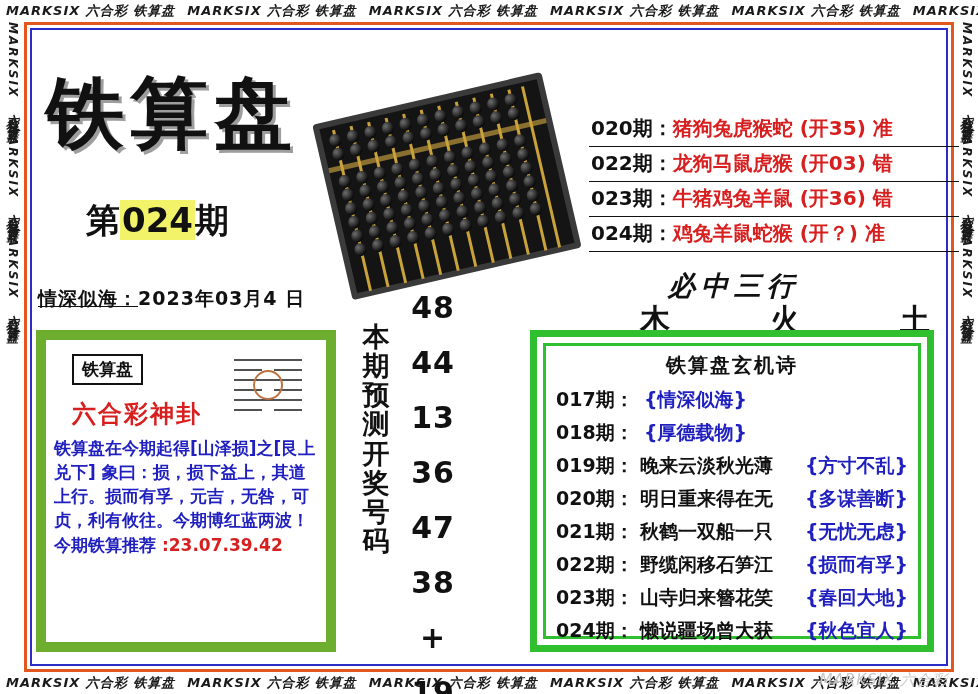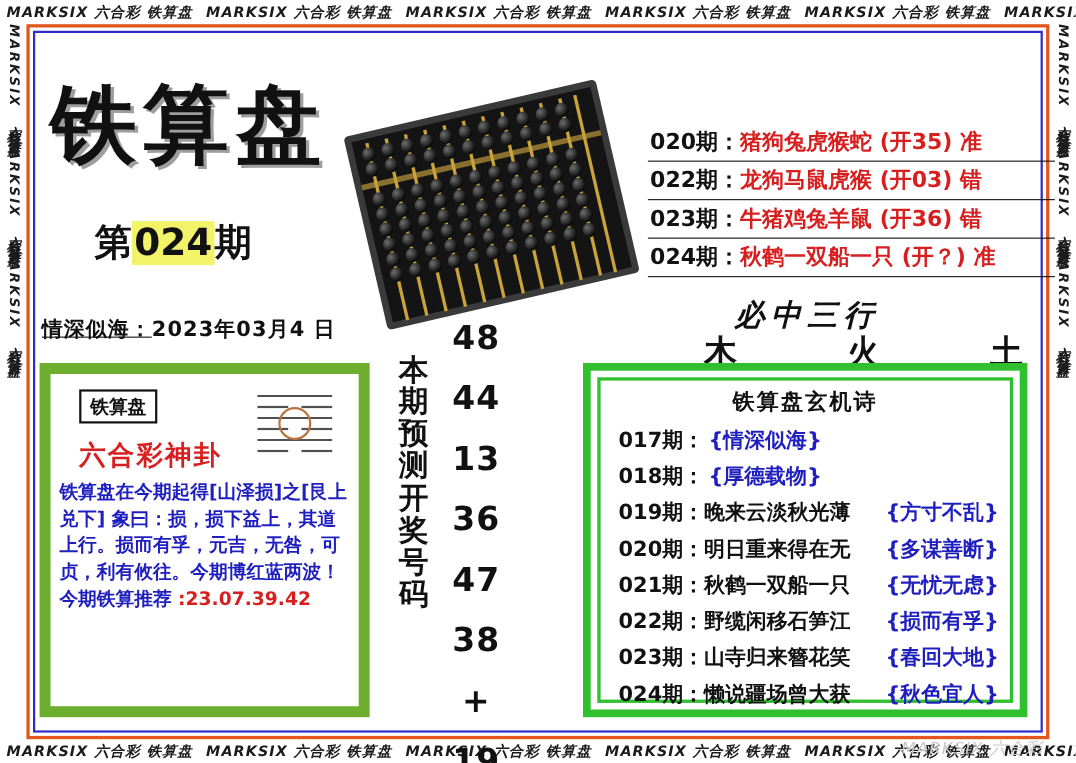--- a/index.html
+++ b/index.html
@@ -296,21 +296,21 @@
   }
   .gb-row {
     display: flex;
     align-items: center;
     font-size: 19px;
     font-weight: bold;
     color: #111;
     padding: 3.5px 0;
     white-space: nowrap;
   }
-  .gb-row .p { width: 84px; text-align: right; }
+  .gb-row .p { width: 84px; }
   .gb-row .poem { flex: 1; color: #111; }
   .gb-row .tag {
     color: #1f1fbf;
     padding-left: 4px;
   }
   .wm {
     position: absolute;
     right: 30px; bottom: 4px;
     font-size: 15px;
     color: #c9c9c9;
@@ -509,21 +509,21 @@
     <div class="tr-line">
       <span class="lbl">020期：</span><span>猪狗兔虎猴蛇 (开35) 准</span>
     </div>
     <div class="tr-line">
       <span class="lbl">022期：</span><span>龙狗马鼠虎猴 (开03) 错</span>
     </div>
     <div class="tr-line">
       <span class="lbl">023期：</span><span>牛猪鸡兔羊鼠 (开36) 错</span>
     </div>
     <div class="tr-line">
-      <span class="lbl">024期：</span><span>秋鹤一双船一只 (开？) 准</span>
+      <span class="lbl">024期：</span><span>鸡兔羊鼠蛇猴 (开？) 准</span>
     </div>
   </div>
 
   <div class="three-title">必中三行</div>
   <div class="three-row">
     <span>木</span>
     <span>火</span>
     <span>土</span>
   </div>
 

